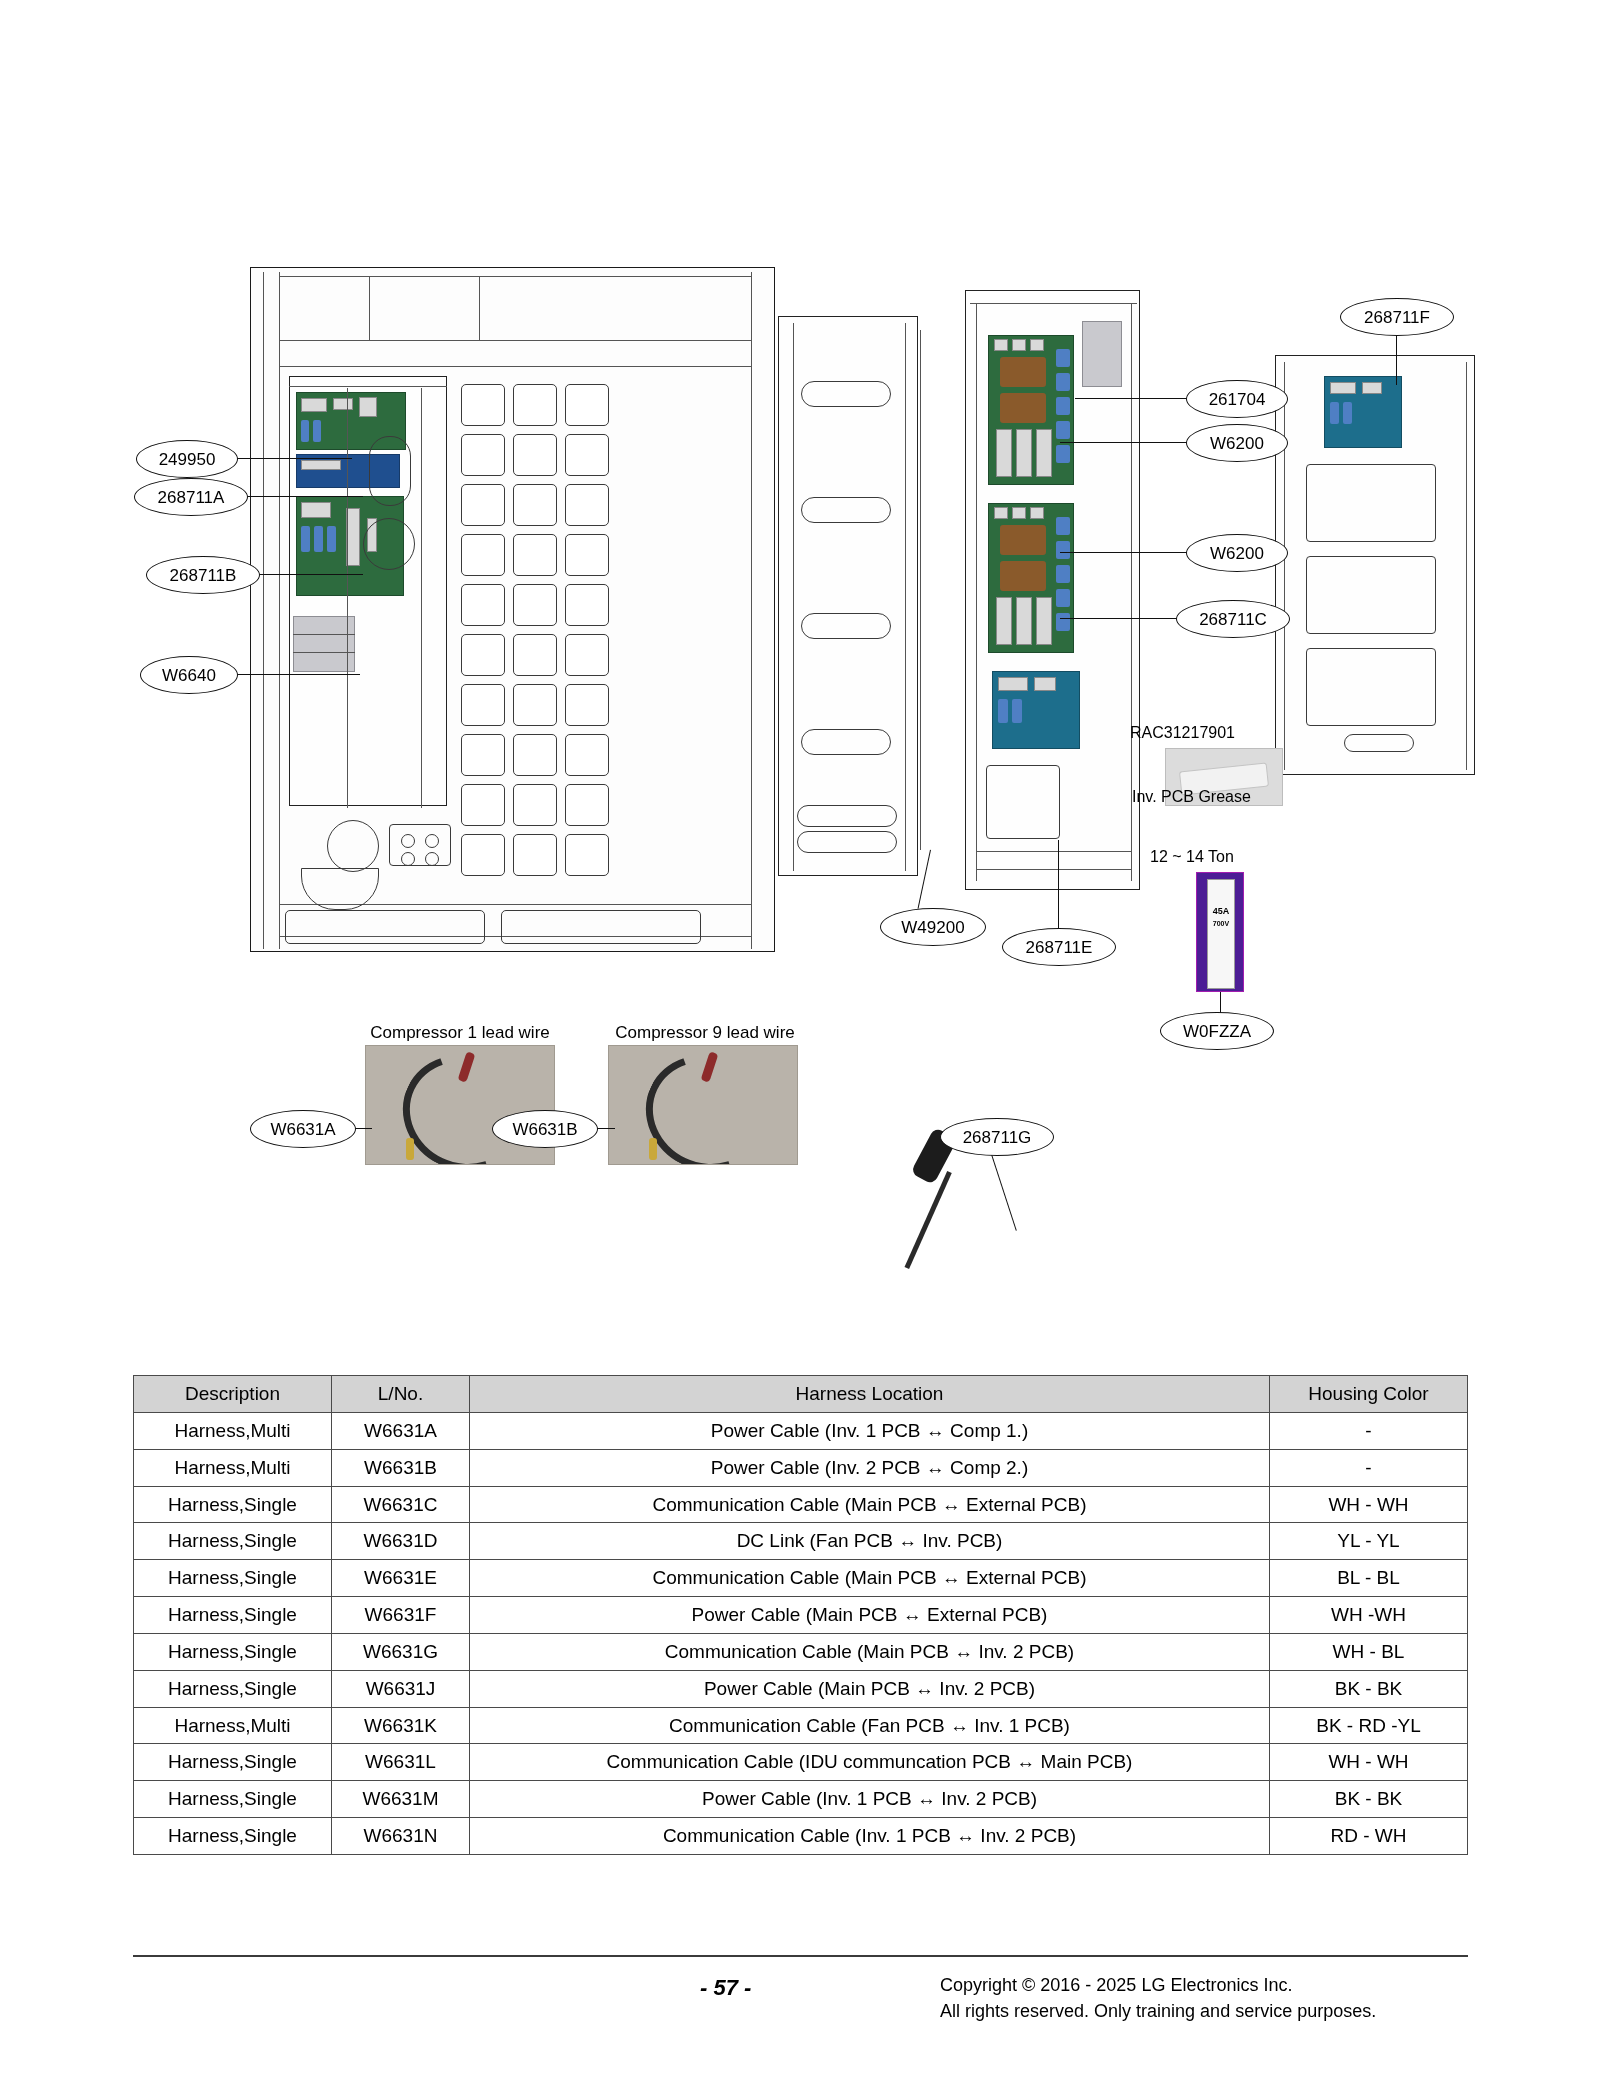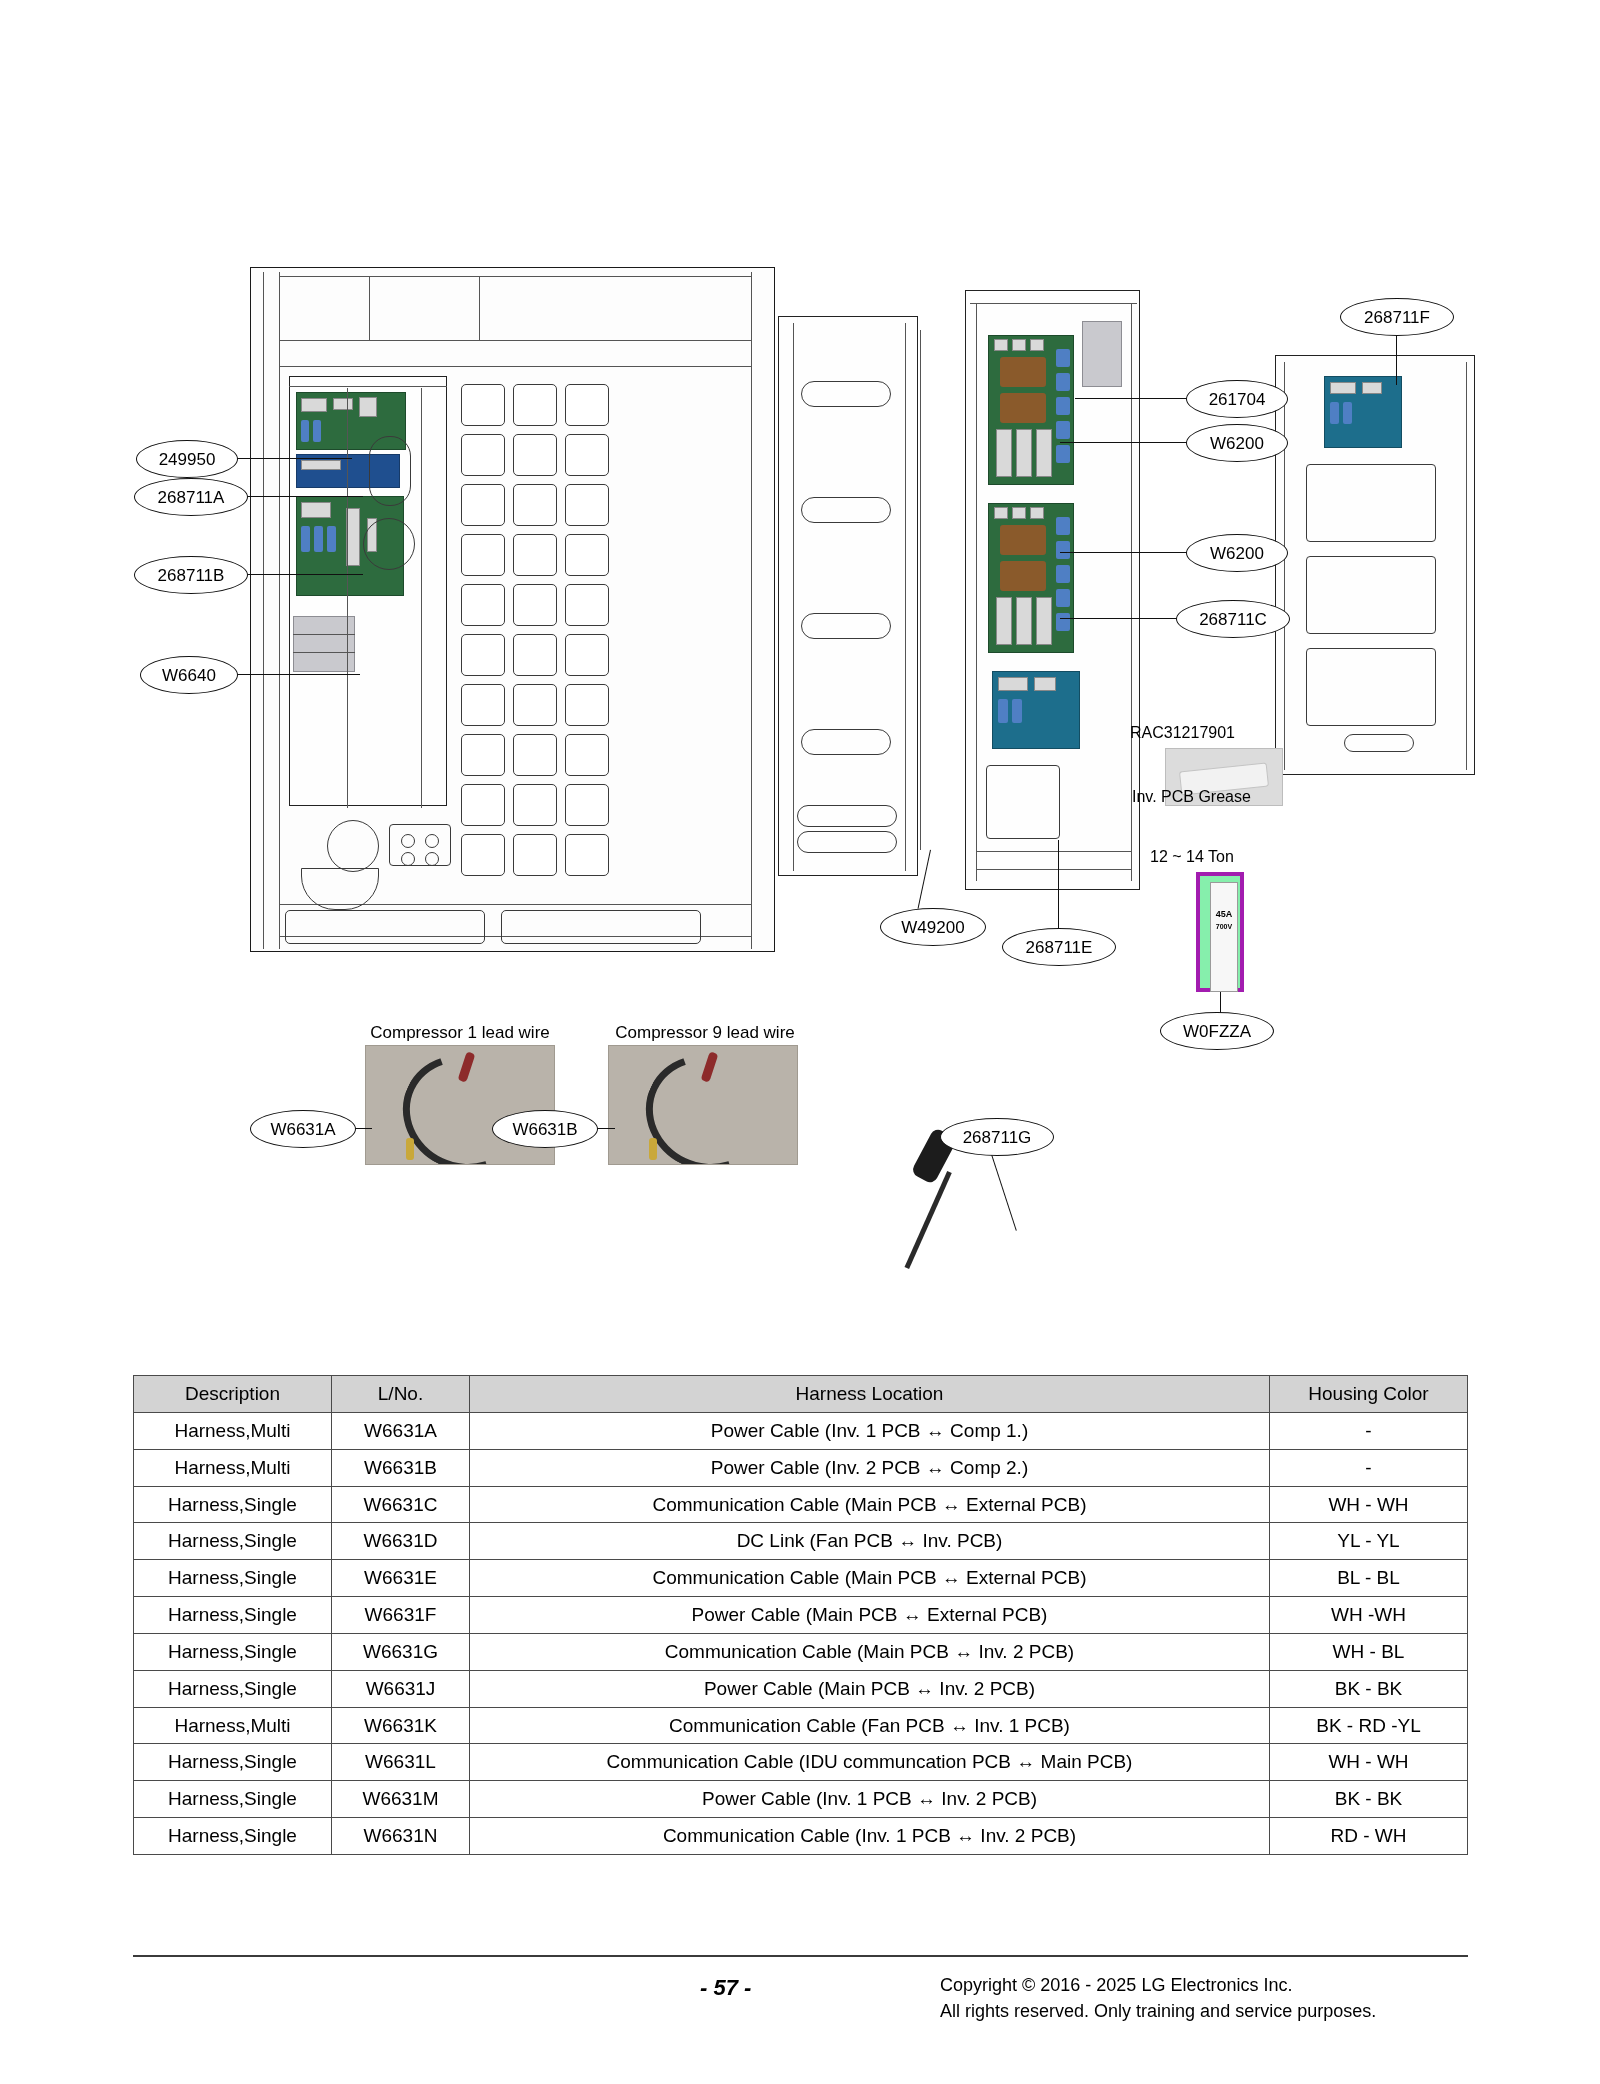--- a/index.html
+++ b/index.html
@@ -189,22 +189,22 @@
   }
   .small-cap {
     position: absolute;
     font-size: 16px;
     white-space: nowrap;
     text-align: left;
   }
 
   .fuse-photo {
     position: absolute;
-    background: #86efac;
-    border: 4px solid #a21caf;
+    background: #4c1d95;
+    border: 1px solid #a21caf;
     box-sizing: border-box;
   }
   .fuse-body {
     position: absolute;
     background: #f7f7f7;
     border: 1px solid #9a9a9a;
   }
   .fuse-label {
     position: absolute;
     font-size: 9px;
@@ -448,21 +448,21 @@
     <div class="callout" style="left:136px; top:200px; width:100px; height:36px;">
       <span>249950</span>
     </div>
 
     <div class="lead h" style="left:238px; top:256px; width:125px;"></div>
     <div class="callout" style="left:134px; top:238px; width:112px; height:36px;">
       <span>268711A</span>
     </div>
 
     <div class="lead h" style="left:238px; top:334px; width:125px;"></div>
-    <div class="callout" style="left:134px; top:316px; width:112px; height:36px;align-items:center;">
+    <div class="callout" style="left:146px; top:316px; width:112px; height:36px;align-items:center;">
       <span>268711B</span>
     </div>
 
     <div class="lead h" style="left:230px; top:434px; width:130px;"></div>
     <div class="callout" style="left:140px; top:416px; width:96px; height:36px;">
       <span>W6640</span>
     </div>
 
     <div class="lead h" style="left:1075px; top:158px; width:115px;"></div>
     <div class="callout" style="left:1186px; top:140px; width:100px; height:36px;">

